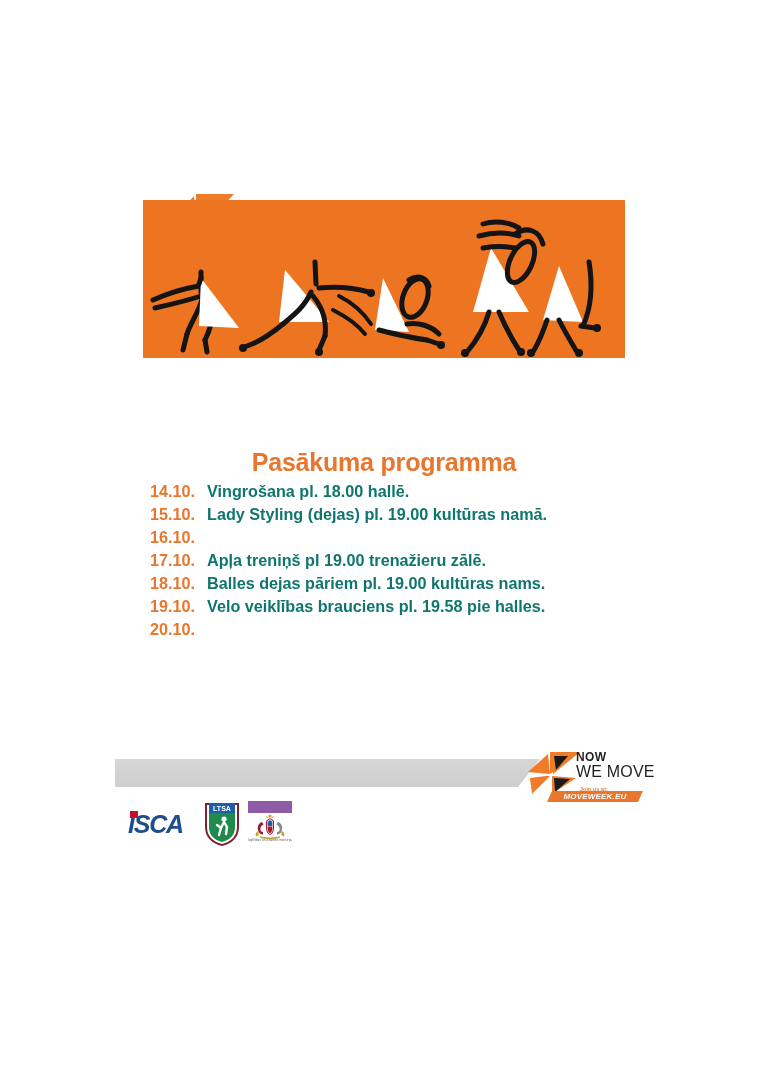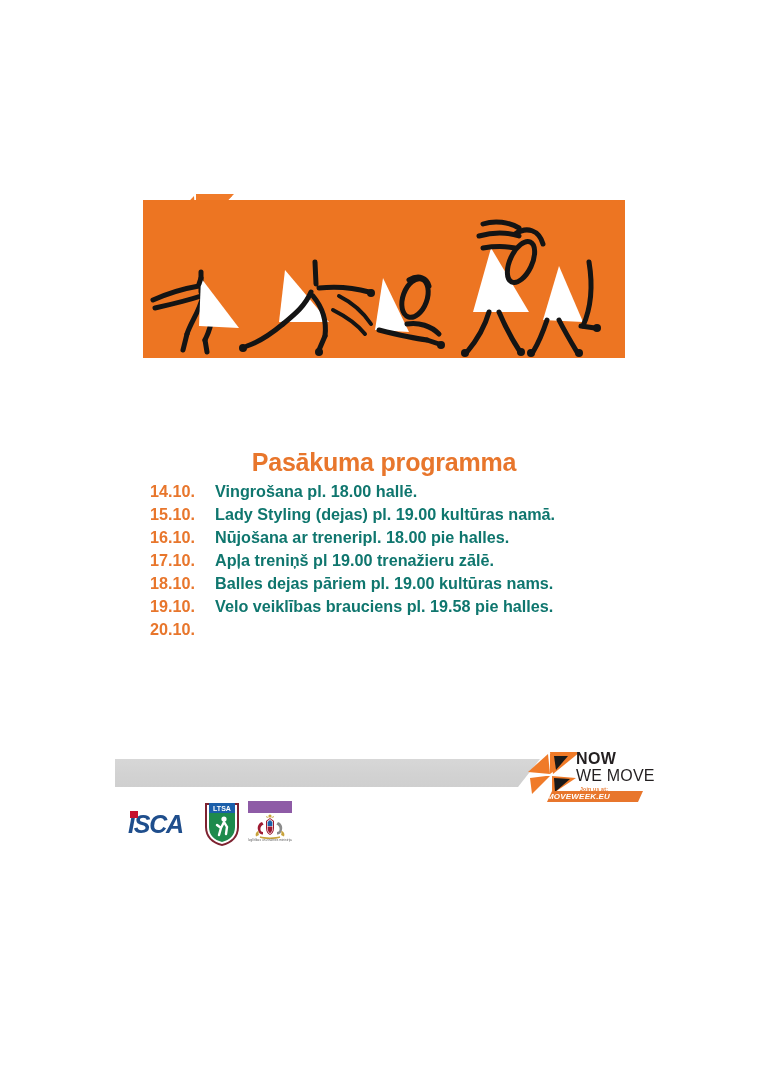--- a/index.html
+++ b/index.html
@@ -31,42 +31,42 @@
   
   .prog-title {
     position:absolute; left:0; top:448px; width:768px; text-align:center;
     font-size:25px; font-weight:bold; color:#E8762C; letter-spacing:-0.2px;
   }
   .prog-list { position:absolute; left:150px; top:480px; width:520px; }
   .prog-row {
     display:flex; align-items:baseline;
     font-size:16.2px; font-weight:bold; line-height:1.42; white-space:nowrap;
   }
-  .prog-date { color:#E8762C; margin-right:20px; }
+  .prog-date { color:#E8762C; margin-right:12px; }
   .prog-text { color:#0f766e; }
 
   
   .footer-bar {
     position:absolute; left:115px; top:759px; width:425px; height:28px;
     background:linear-gradient(180deg,#d7d7d7 0%,#d2d2d2 55%,#cfcfcf 100%);
     clip-path:polygon(0 0, 100% 0, calc(100% - 22px) 100%, 0 100%);
   }
   .nwm-logo { position:absolute; left:528px; top:748px; width:128px; height:58px; }
   .nwm-words { position:absolute; left:576px; top:751px; color:#231f20; }
-  .nwm-now { font-size:16px; font-weight:bold; letter-spacing:0.4px; line-height:1.05; }
+  .nwm-now { font-size:12px; font-weight:bold; letter-spacing:0.4px; line-height:1.05; }
   .nwm-wemove { font-size:16px; font-weight:normal; letter-spacing:0.2px; line-height:1.05; }
   .nwm-join {
     position:absolute; left:562px; top:786px; width:64px; text-align:center;
     font-size:5.2px; font-weight:bold; color:#E8762C; letter-spacing:0.2px;
   }
   .nwm-badge {
     position:absolute; left:547px; top:791px; width:96px; height:11px;
     background:#E8762C;
     clip-path:polygon(5px 0, 100% 0, calc(100% - 5px) 100%, 0 100%);
-    display:flex; align-items:center; 
+    display:flex; align-items:center; justify-content:center;
   }
   .nwm-badge span {
     color:#fff; font-size:8px; font-weight:bold; font-style:italic; letter-spacing:0.2px;
   }
 
   .partners { position:absolute; left:128px; top:800px; height:48px; display:flex; align-items:center; }
 
   .isca { position:relative; width:74px; height:28px; }
   .isca-text {
     font-size:25px; font-weight:bold; font-style:italic; color:#1F4E8C;
@@ -182,21 +182,20 @@
     <div class="prog-row">
       <span class="prog-date">14.10.</span>
       <span class="prog-text">Vingrošana pl. 18.00 hallē.</span>
     </div>
     <div class="prog-row">
       <span class="prog-date">15.10.</span>
       <span class="prog-text">Lady Styling (dejas) pl. 19.00 kultūras namā.</span>
     </div>
     <div class="prog-row">
       <span class="prog-date">16.10.</span>
-      <span class="prog-text">Nūjošana ar treneripl. 18.00 pie halles.</span>
     </div>
     <div class="prog-row">
       <span class="prog-date">17.10.</span>
       <span class="prog-text">Apļa treniņš pl 19.00 trenažieru zālē.</span>
     </div>
     <div class="prog-row">
       <span class="prog-date">18.10.</span>
       <span class="prog-text">Balles dejas pāriem pl. 19.00 kultūras nams.</span>
     </div>
     <div class="prog-row">

